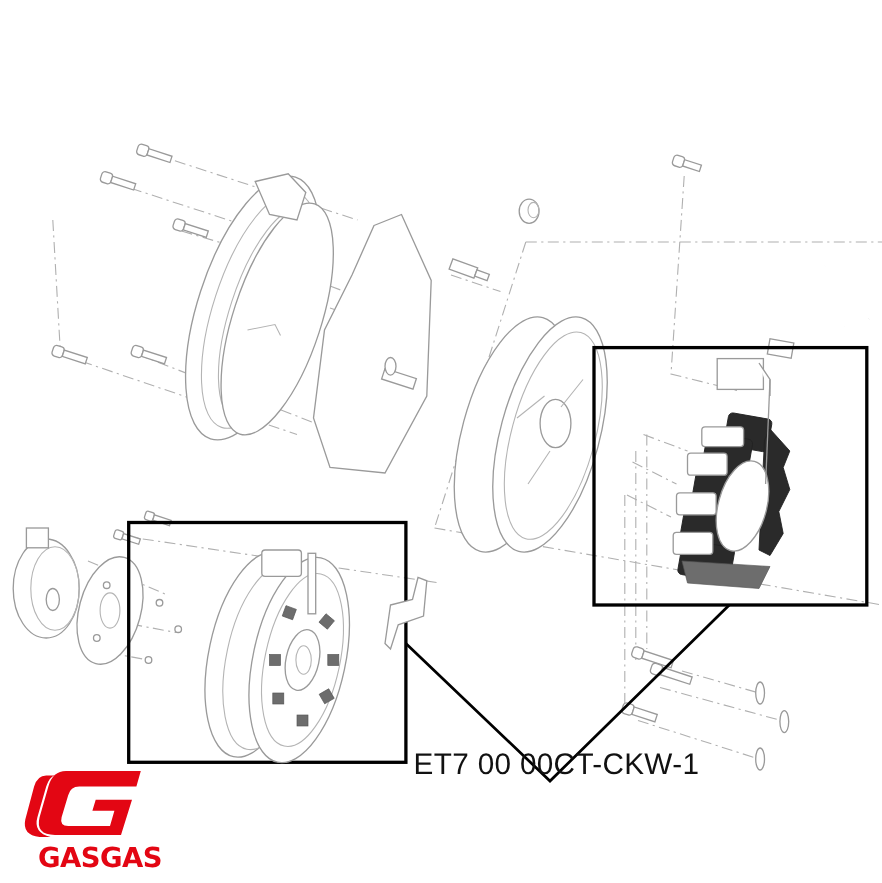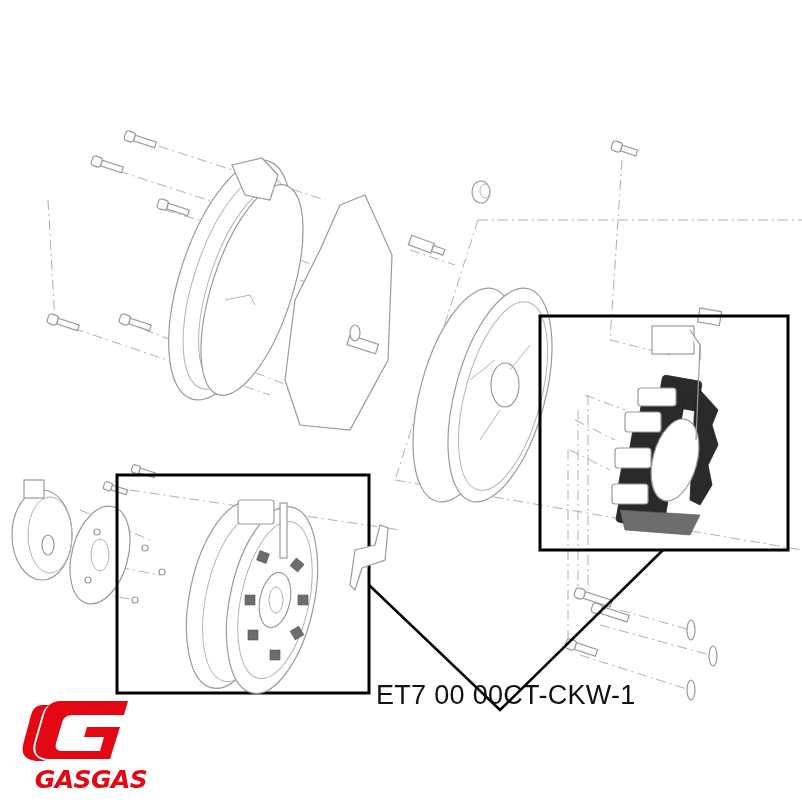--- a/index.html
+++ b/index.html
@@ -13,21 +13,21 @@
     .callout-box { fill: none; stroke: #000; stroke-width: 3; }
     .leader { stroke: #000; stroke-width: 2.5; fill: none; }
     .part-label {
       position: absolute; left: 376px; top: 680px;
       font-family: "Liberation Sans", sans-serif; font-size: 27px; color: #111;
       letter-spacing: 0.3px; white-space: nowrap;
     }
     .logo { position: absolute; left: 20px; top: 697px; width: 142px; height: 100px; }
     .logo-word {
       position: absolute; left: 0; top: 68px; width: 142px; text-align: center;
-      font-family: "DejaVu Sans", sans-serif; font-weight: bold; font-style: italic;
+      font-family: "DejaVu Sans", sans-serif; font-weight: bold; 
       font-size: 25px; color: #e30613; letter-spacing: -0.5px;
     }
   </style>
 </head>
 <body>
 
 <svg id="diagram" viewBox="0 0 802 803" xmlns="http://www.w3.org/2000/svg">
 
   <g>
     <path class="dash" d="M140 140 L325 200"></path>

